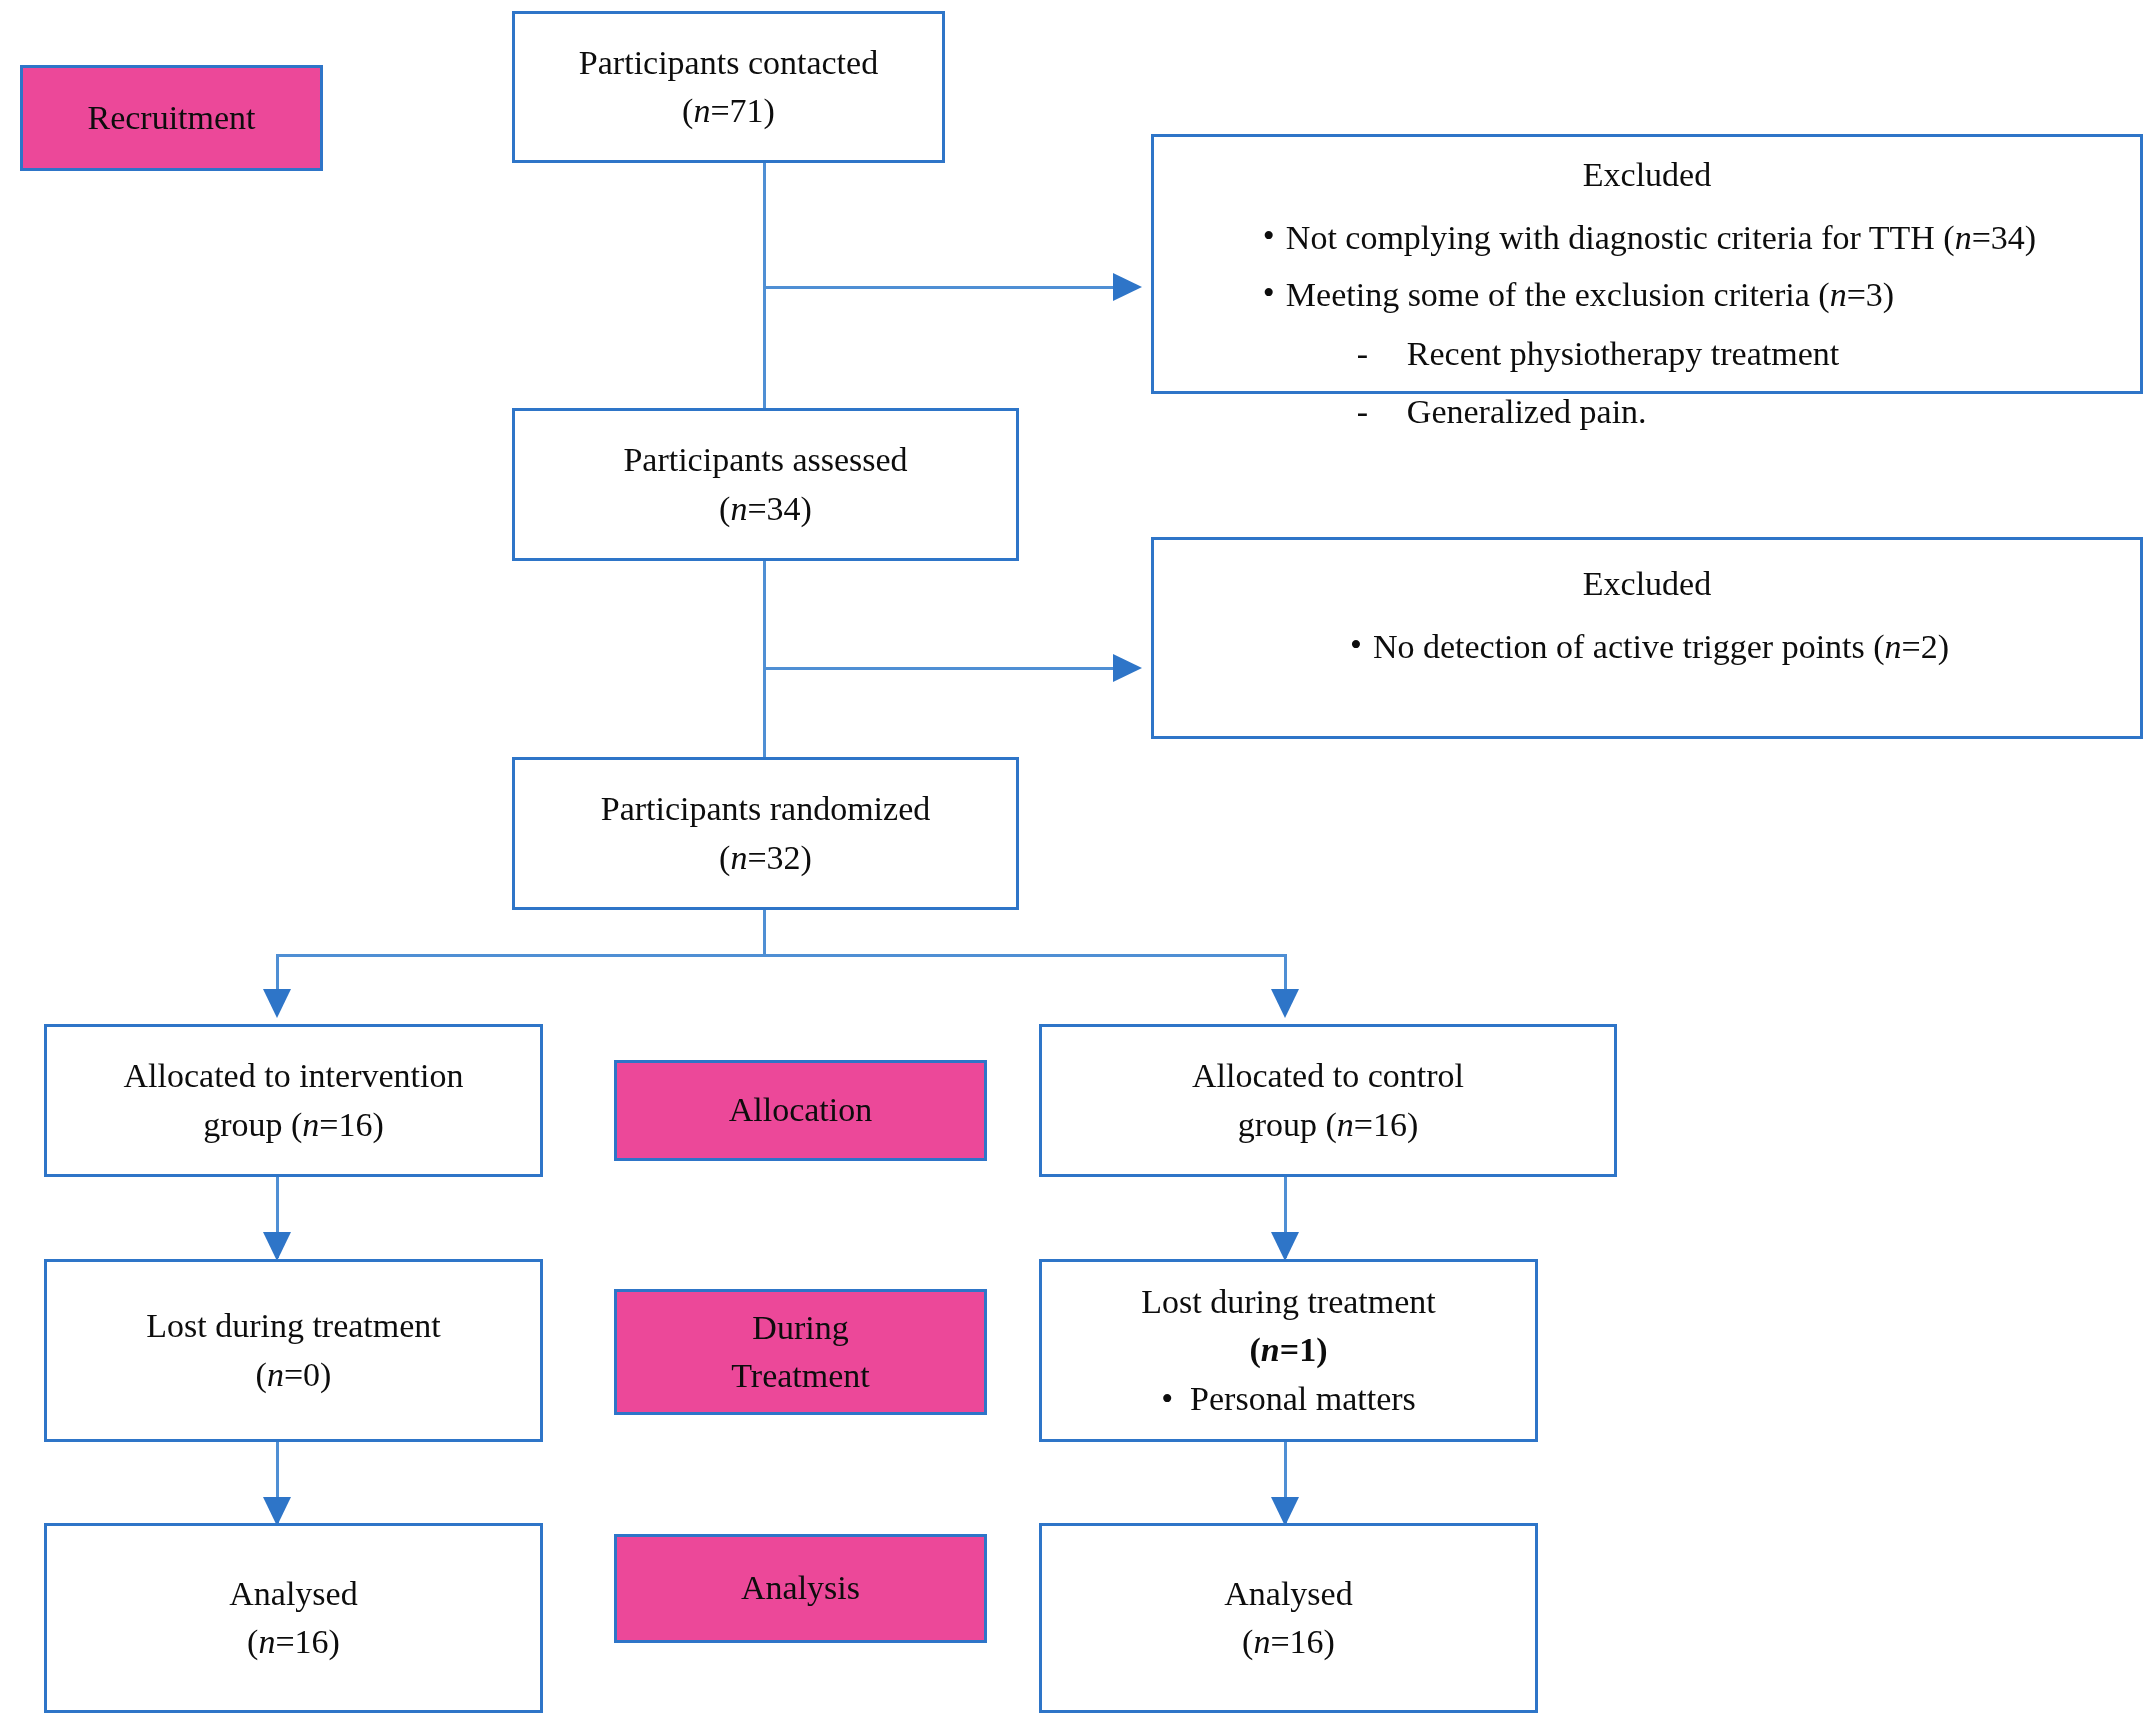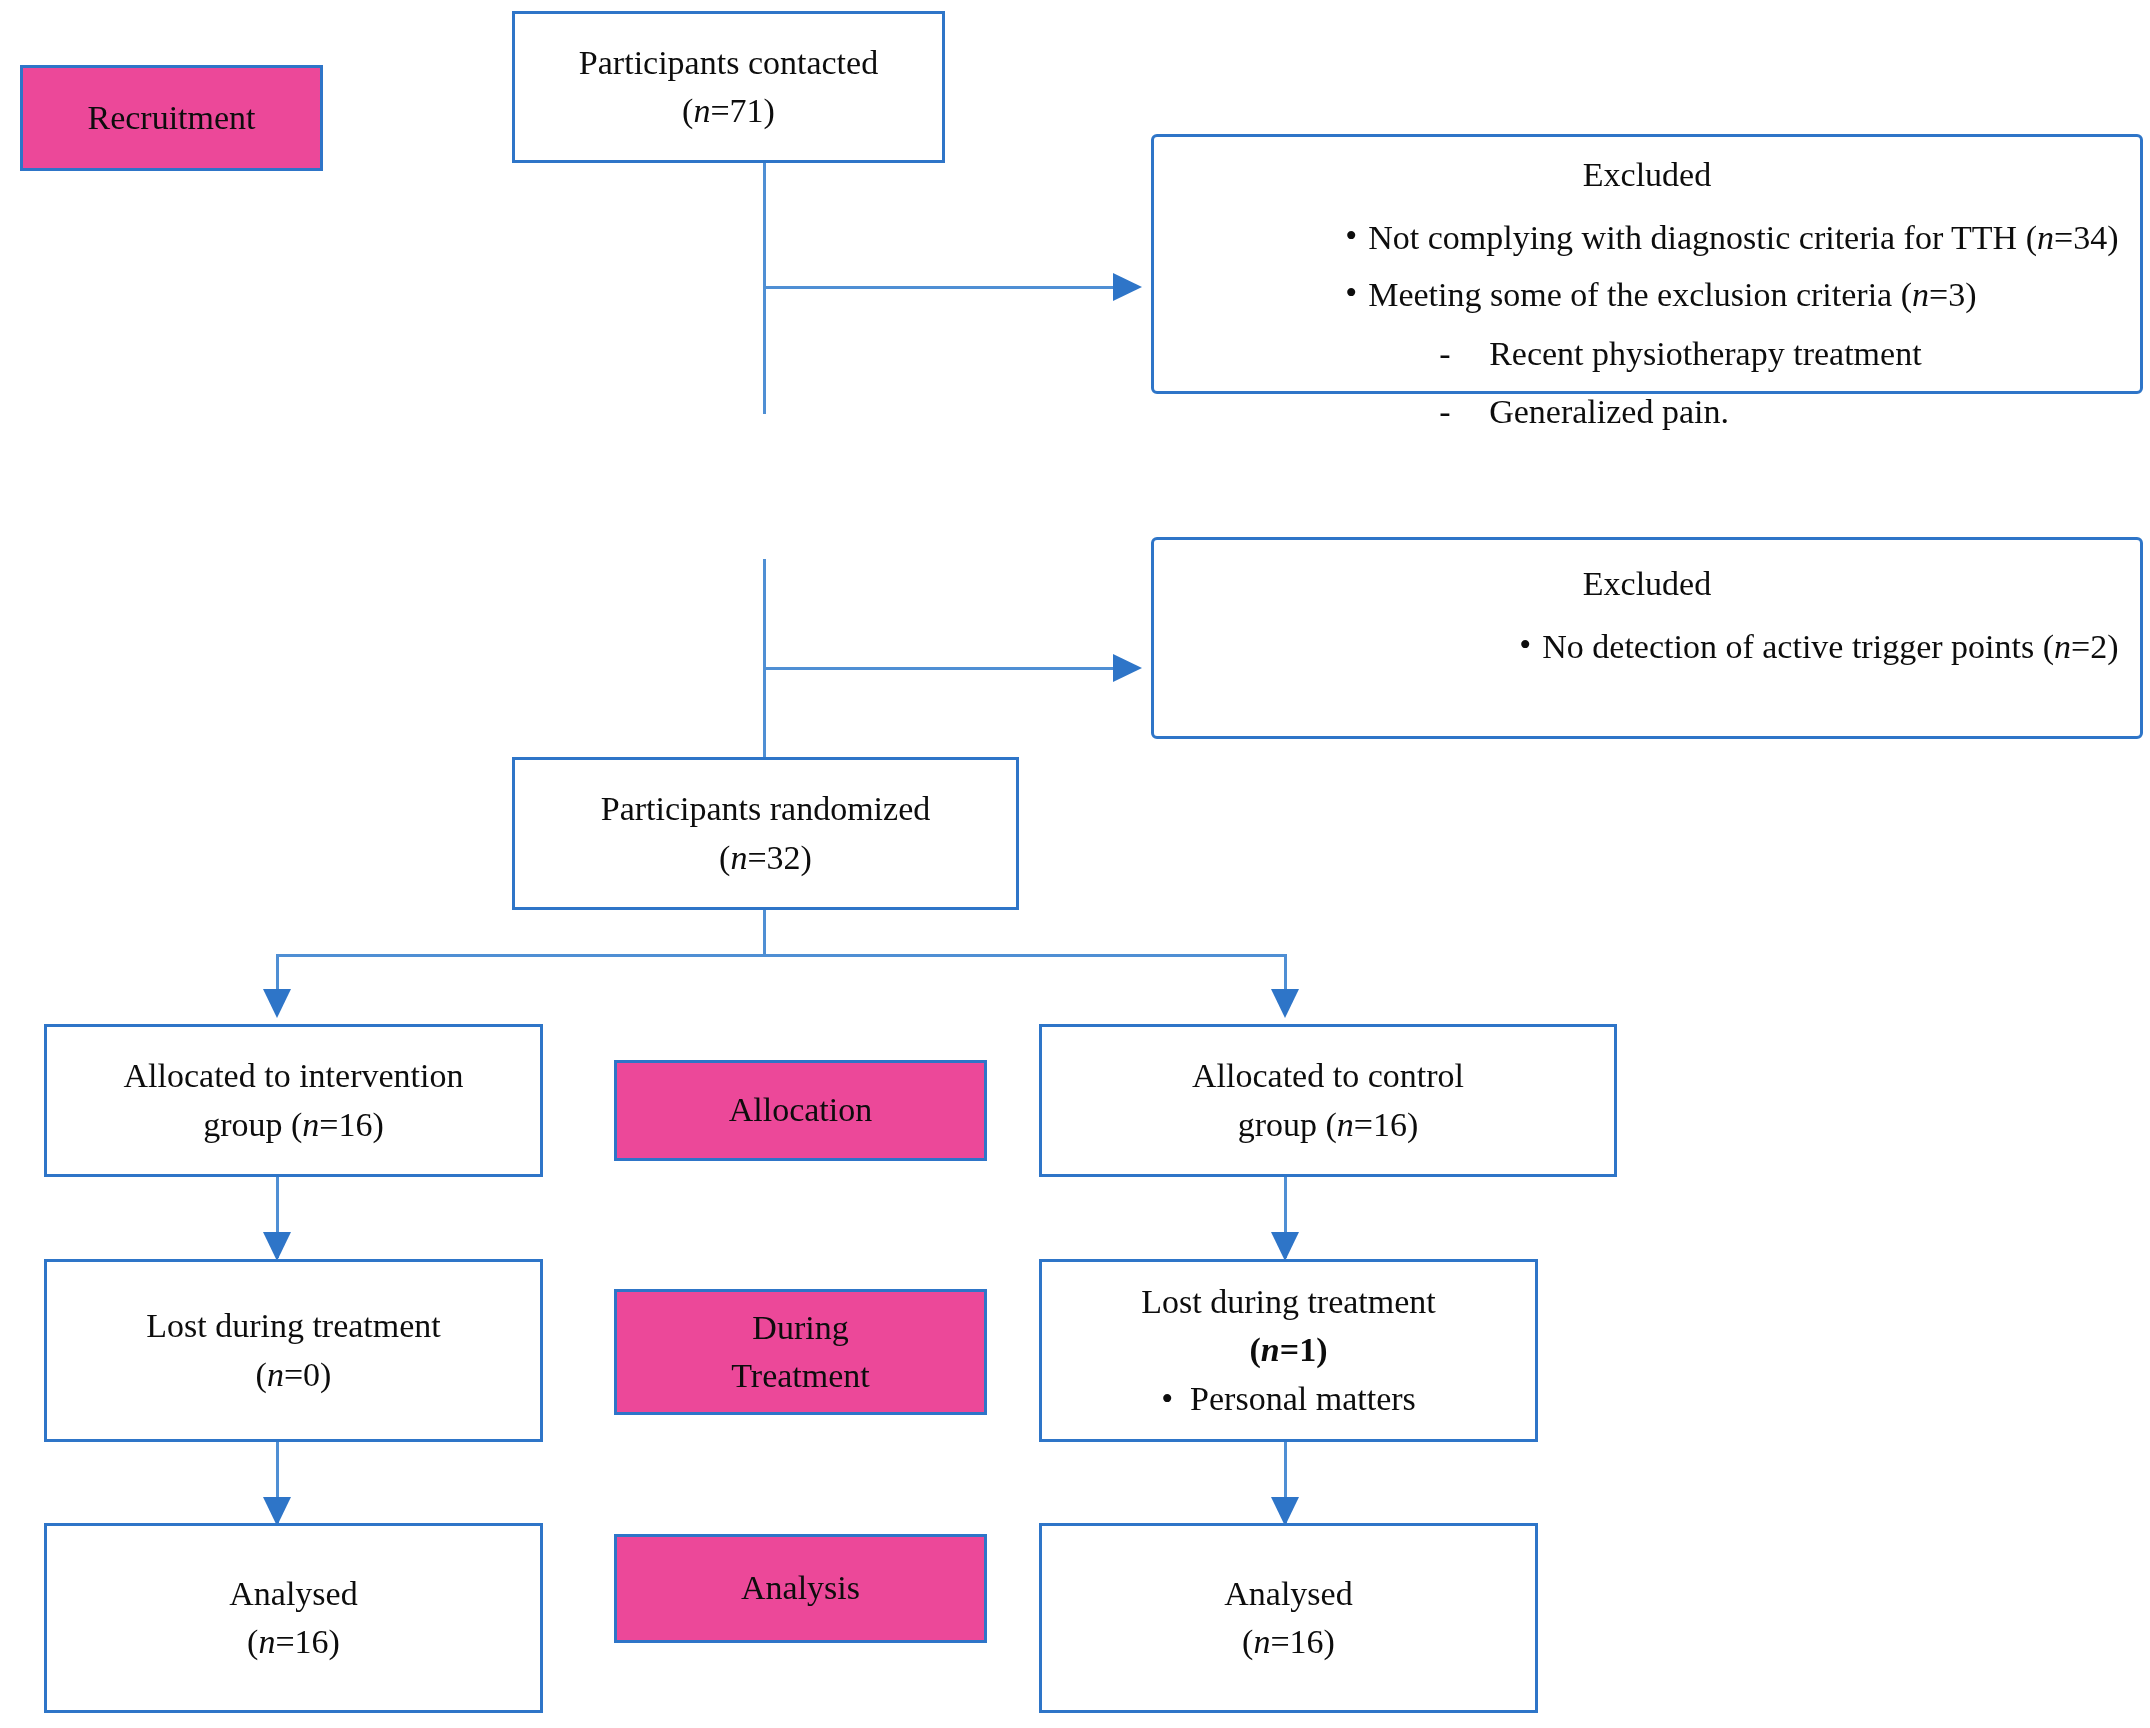--- a/index.html
+++ b/index.html
@@ -32,25 +32,24 @@
   }
   .stage-label {
     background: #ec4899;
     border: 3.2px solid #2e75c8;
   }
   .box .line { display: block; white-space: nowrap; }
   .box .ital { font-style: italic; }
 
   
   .exbox {
-    align-items: flex-end;
+    align-items: center;
     justify-content: flex-start;
     text-align: left;
     padding: 14px 21.5px 14px 21.5px;
-    border-radius: 6px;
   }
   .exbox .ex-title {
     text-align: center;
     display: block;
     width: 100%;
     margin-bottom: 6.3px;
   }
   .bullet-list {
     list-style: none;
     margin: 0;
@@ -167,20 +166,24 @@
   <div class="arrow-down" style="left:1271px; top:1232px;"></div>
 
   <div class="vline" style="left:1284px; top:1442px; height:81px;"></div>
   <div class="arrow-down" style="left:1271px; top:1497px;"></div>
 
   <div class="box" style="left:512px; top:11.4px; width:433px; height:152px;">
     <span class="line">Participants contacted</span>
     <span class="line ital" style="font-style: normal;">(<span style="font-style:italic">n</span>=71)</span>
   </div>
 
+  <div class="box" style="left:512px; top:408px; width:507px; height:153px;">
+    <span class="line">Participants assessed</span>
+    <span class="line ital" style="font-style: normal;">(<span style="font-style:italic">n</span>=34)</span>
+  </div>
 
   <div class="box" style="left:512px; top:757px; width:507px; height:153px;">
     <span class="line">Participants randomized</span>
     <span class="line ital" style="font-style: normal;">(<span style="font-style:italic">n</span>=32)</span>
   </div>
 
   <div class="box exbox" style="left:1151px; top:134px; width:992px; height:260px;">
     <span class="ex-title">Excluded</span>
     <ul class="bullet-list">
       <li>

